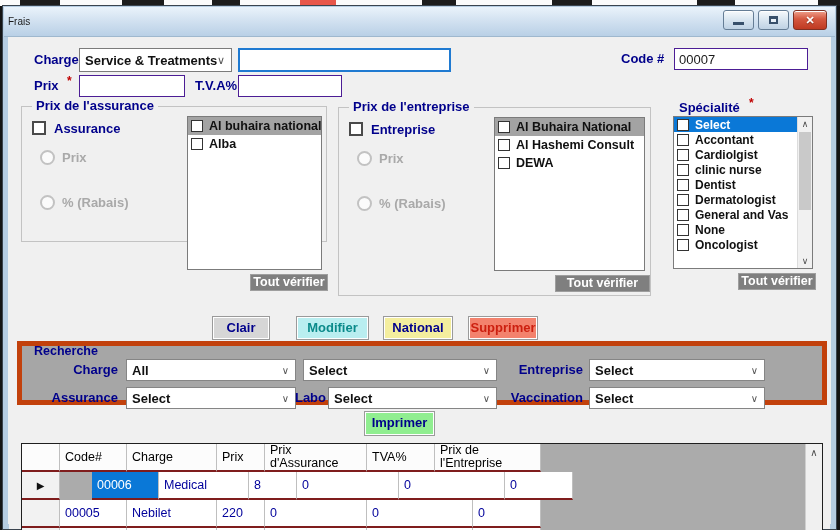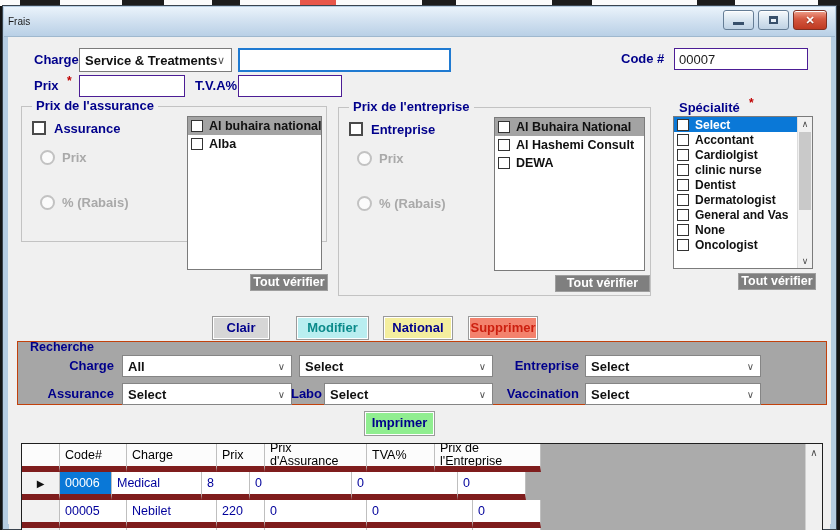--- a/index.html
+++ b/index.html
@@ -69,33 +69,33 @@
 
   .btn-checkall { position:absolute; background:#7f7f7f; border:1px solid #9e9e9e; color:#fff;
                   font-weight:bold; font-size:12.5px; text-align:center; line-height:15px; }
 
   .action-btn { position:absolute; top:278px; height:24px; border:1px solid #9a9a9a;
                 font-weight:bold; font-size:13px; text-align:center; line-height:22px;
                 box-shadow: inset 0 0 0 1px #fff; }
 
   
   .recherche { position:absolute; left:8px; top:303px; width:810px; height:64px;
-               border:1px solid #c2410c; }
+               border:5px solid #c2410c; }
   .rc-legend { position:absolute; top:-2px; left:12px; color:#00008b; font-weight:bold; font-size:12.5px; }
   .rc-lbl { position:absolute; color:#00008b; font-weight:bold; font-size:13px; text-align:right; }
   .rc-combo { position:absolute; height:22px; background:#fff; border:1px solid #858585; }
   .rc-combo .cval { position:absolute; left:5px; top:3px; font-size:13px; font-weight:bold; color:#111; }
   .rc-combo .chev { position:absolute; right:6px; top:5px; color:#555; font-size:10px; }
 
   
   .grid { position:absolute; left:12px; top:405px; width:802px; height:125px;
           border:1px solid #1f1f1f; background:#ababab; display:flex; overflow:hidden; }
   .grid-table { width:785px; }
   .g-row { display:flex; height:28px; }
-  .g-cell { height:100%; background:#fff; border-right:1px solid #bfbfbf; border-bottom:6px solid #7f1d1d;
+  .g-cell { height:100%; background:#fff; border-right:1px solid #bfbfbf; border-bottom:2px solid #7f1d1d;
             font-size:12.5px; color:#00009b; display:flex; align-items:center; padding-left:5px;
             overflow:hidden; white-space:nowrap; }
   .g-head .g-cell { background:#fcfcfc; color:#000; white-space:pre-line; line-height:13px; font-size:12.5px; }
   .g-rowhdr { background:#f2f2f2; display:flex; align-items:center; justify-content:center;
               padding-left:0; color:#111; font-size:10px; }
   .g-cell.selcell { background:#0a78d7; color:#fff; }
   .grid-vscroll { width:17px; background:#f0f0f0; border-left:1px solid #cfcfcf; }
   .grid-vscroll .vs-arrow { height:17px; font-size:10px; }
 </style>
 </head>
@@ -290,21 +290,21 @@
             <div class="g-cell" style="width: 90px;">Charge</div>
             <div class="g-cell" style="width: 48px;">Prix</div>
             <div class="g-cell" style="width: 102px;">Prix
 d'Assurance</div>
             <div class="g-cell" style="width: 68px;">TVA%</div>
             <div class="g-cell" style="width: 106px;">Prix de
 l'Entreprise</div>
           </div>
           <div class="g-row">
             <div class="g-cell g-rowhdr" style="width: 38px;">▶</div>
-            <div class="g-cell selcell" style="width: 52px;">00006</div>
+            <div class="g-cell selcell" style="width: 67px; margin-left: 32px;">00006</div>
             <div class="g-cell" style="width: 90px;">Medical</div>
             <div class="g-cell" style="width: 48px;">8</div>
             <div class="g-cell" style="width: 102px;">0</div>
             <div class="g-cell" style="width: 106px;">0</div>
             <div class="g-cell" style="width: 68px;">0</div>
           </div>
           <div class="g-row">
             <div class="g-cell g-rowhdr" style="width: 38px;"></div>
             <div class="g-cell" style="width: 67px;">00005</div>
             <div class="g-cell" style="width: 90px;">Nebilet</div>

